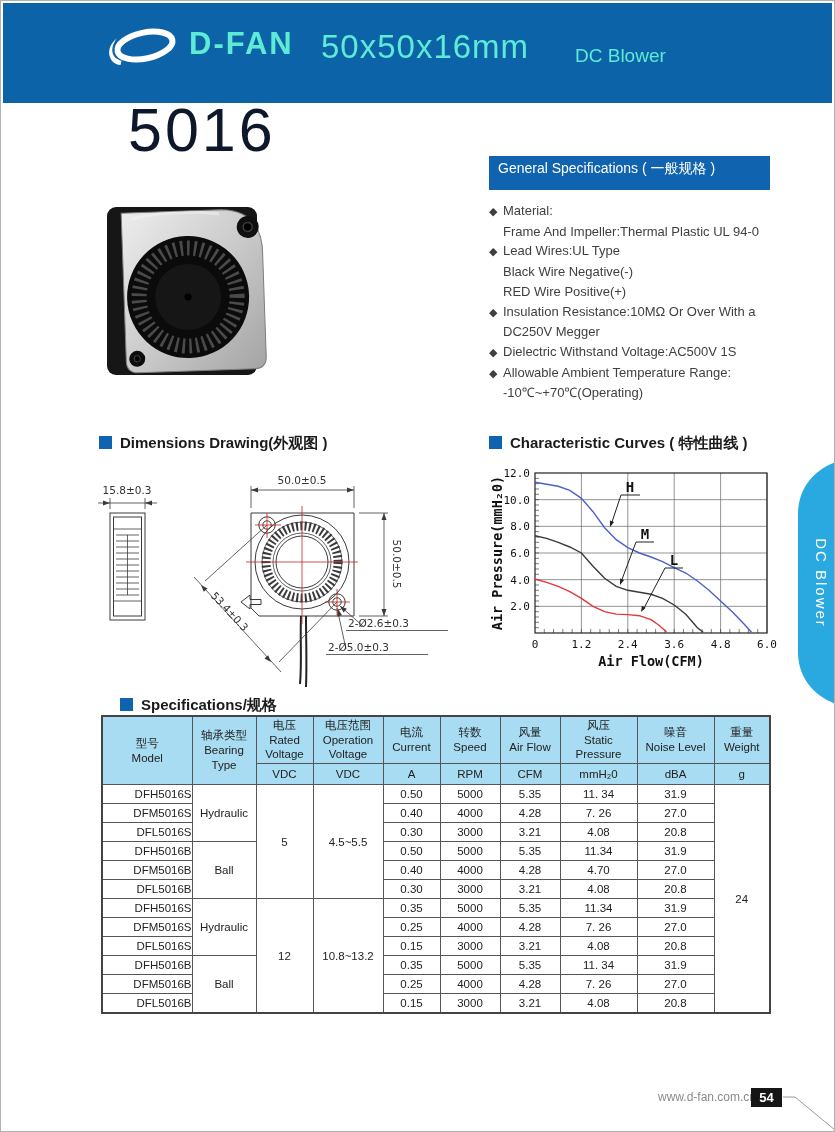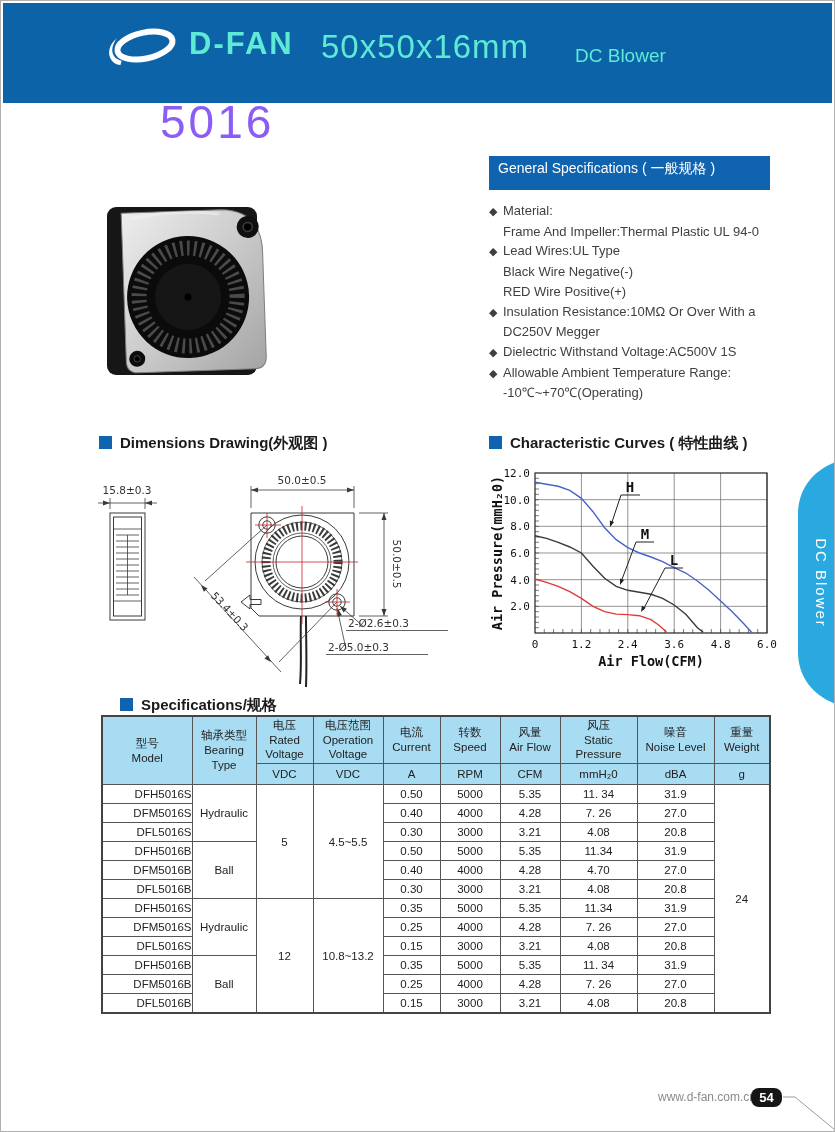--- a/index.html
+++ b/index.html
@@ -5,22 +5,22 @@
   html,body{margin:0;padding:0;background:#e9e9e9;font-family:"Liberation Sans",sans-serif;}
   .page{position:relative;width:835px;height:1132px;margin:0 auto;background:#fff;
         border:1px solid #b0b0b0;box-sizing:border-box;overflow:hidden;}
   
   .header{position:absolute;top:2px;left:2px;right:2px;height:100px;background:#0c63a8;color:#5eead4;padding-left:44px;}
   .logo-svg{position:absolute;left:100px;top:21px;}
   .brand{position:absolute;left:186px;top:23px;font-size:31px;font-weight:bold;letter-spacing:2px;}
   .size-title{position:absolute;left:318px;top:25px;font-size:33px;letter-spacing:1px;}
   .product-type{position:absolute;left:572px;top:42px;font-size:19px;}
   
-  .model-number{position:absolute;left:127px;top:94px;font-size:46px;font-weight:300;
-                color:#8b5cf6;letter-spacing:3px;margin-left:32px;}
+  .model-number{position:absolute;left:127px;top:94px;font-size:61px;font-weight:300;
+                color:#0f172a;letter-spacing:3px;}
   .fan-photo{position:absolute;left:103px;top:198px;}
   
   .gs-panel{position:absolute;left:488px;top:155px;width:281px;}
   .gs-bar{height:34px;background:#1063ae;color:#fff;font-size:14px;line-height:25px;
           padding-left:9px;box-sizing:border-box;}
   .gs-list{margin-top:11px;font-size:13px;color:#3f3f3f;}
   .gs-line{line-height:19.7px;white-space:nowrap;}
   .gs-line .dia{display:inline-block;width:14px;color:#3f3f3f;font-size:11px;}
   .gs-line.cont{padding-left:14px;}
   
@@ -42,21 +42,21 @@
   .spec-table th,.spec-table td{border:1px solid #555;text-align:center;padding:0;
               overflow:hidden;}
   .spec-table thead th{background:#a8dcf2;font-weight:normal;line-height:1.3;}
   .spec-table .hrow1 th{height:46px;}
   .spec-table .hrow2 th{height:20px;}
   .spec-table tbody td{height:18px;}
   .spec-table td.model{text-align:right;padding-left:11px;}
   
   .site{position:absolute;left:657px;top:1089px;font-size:12px;color:#8a8a8a;}
   .pagebox{position:absolute;left:750px;top:1087px;width:31px;height:19px;background:#151515;
-           color:#fff;font-size:13px;font-weight:bold;text-align:center;line-height:19px;border-radius:8px;}
+           color:#fff;font-size:13px;font-weight:bold;text-align:center;line-height:19px;}
   .corner-svg{position:absolute;left:779px;top:1085px;}
   
   .side-tab{position:absolute;left:785px;top:461px;}
   .tab-label{font-size:15px;fill:#fff;letter-spacing:2px;font-family:"Liberation Sans",sans-serif;}
 </style>
 </head>
 <body>
 
 <div class="page">
 

